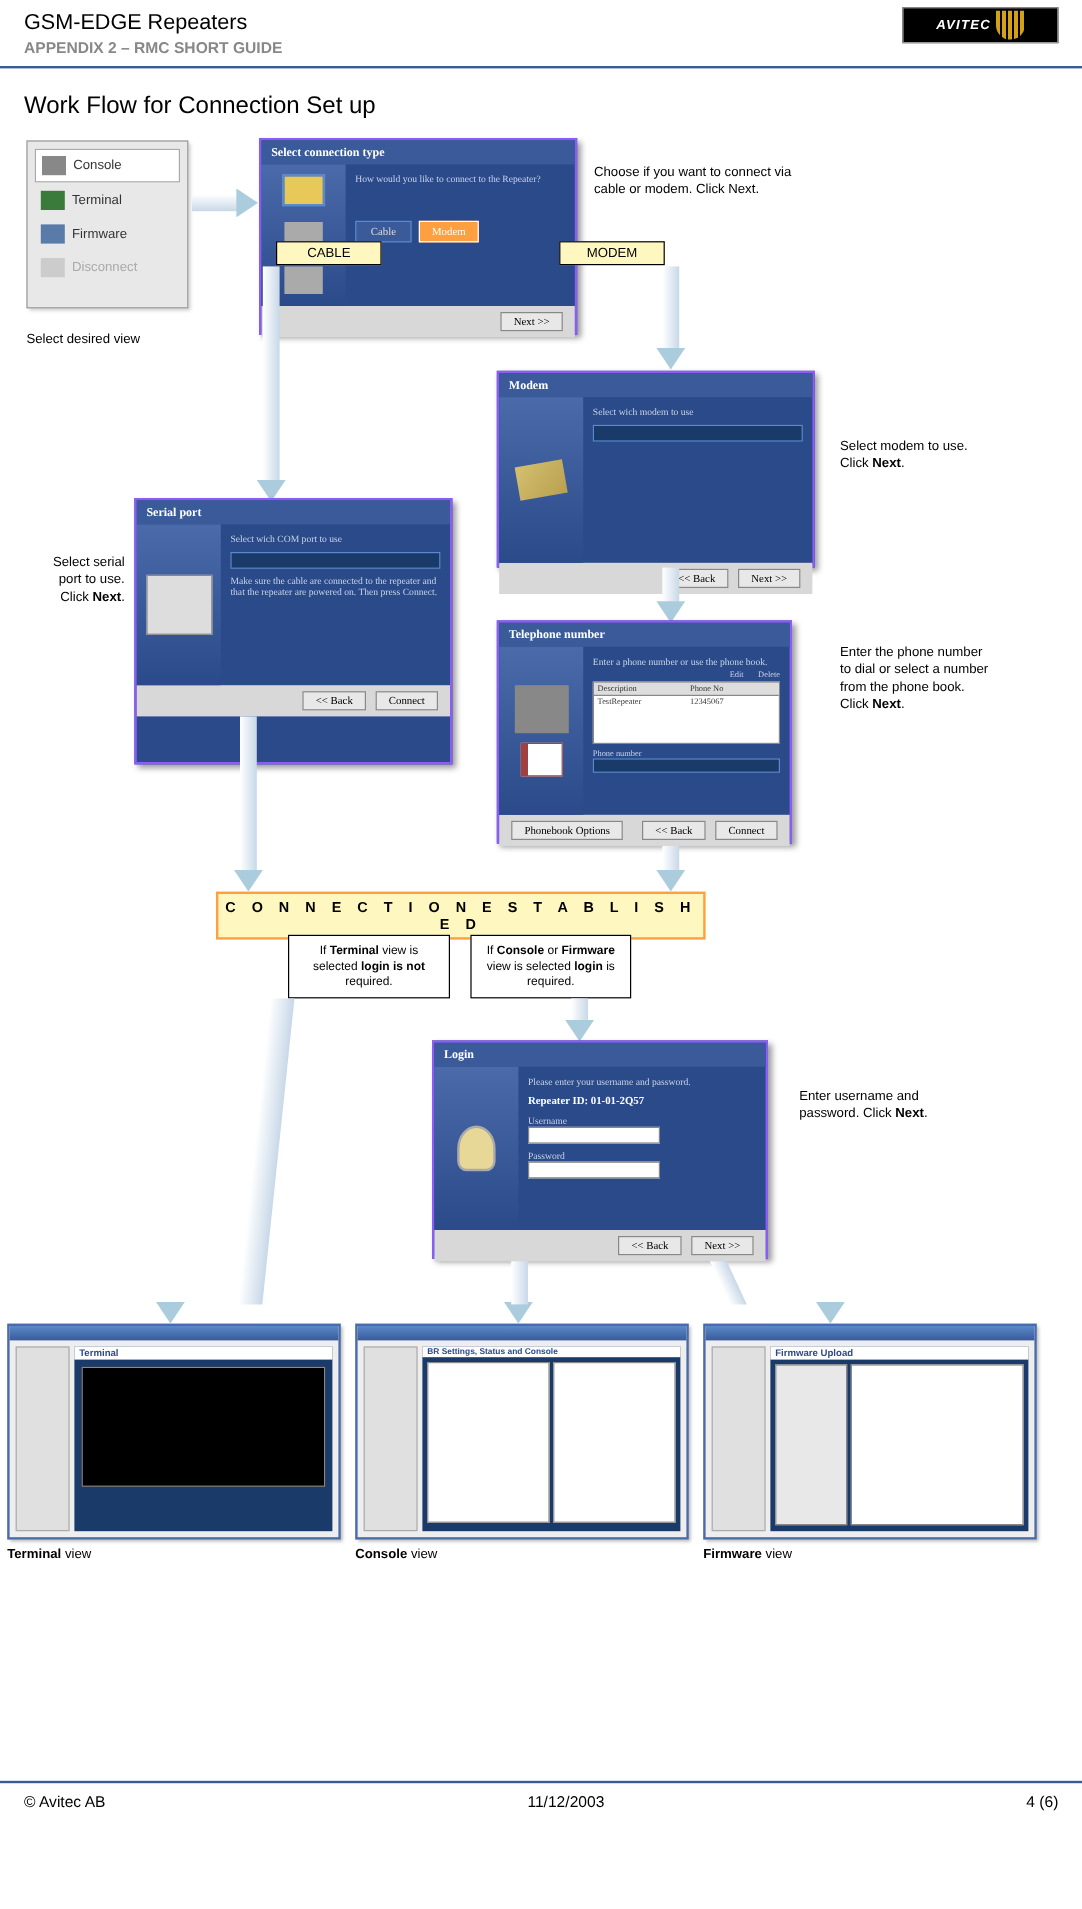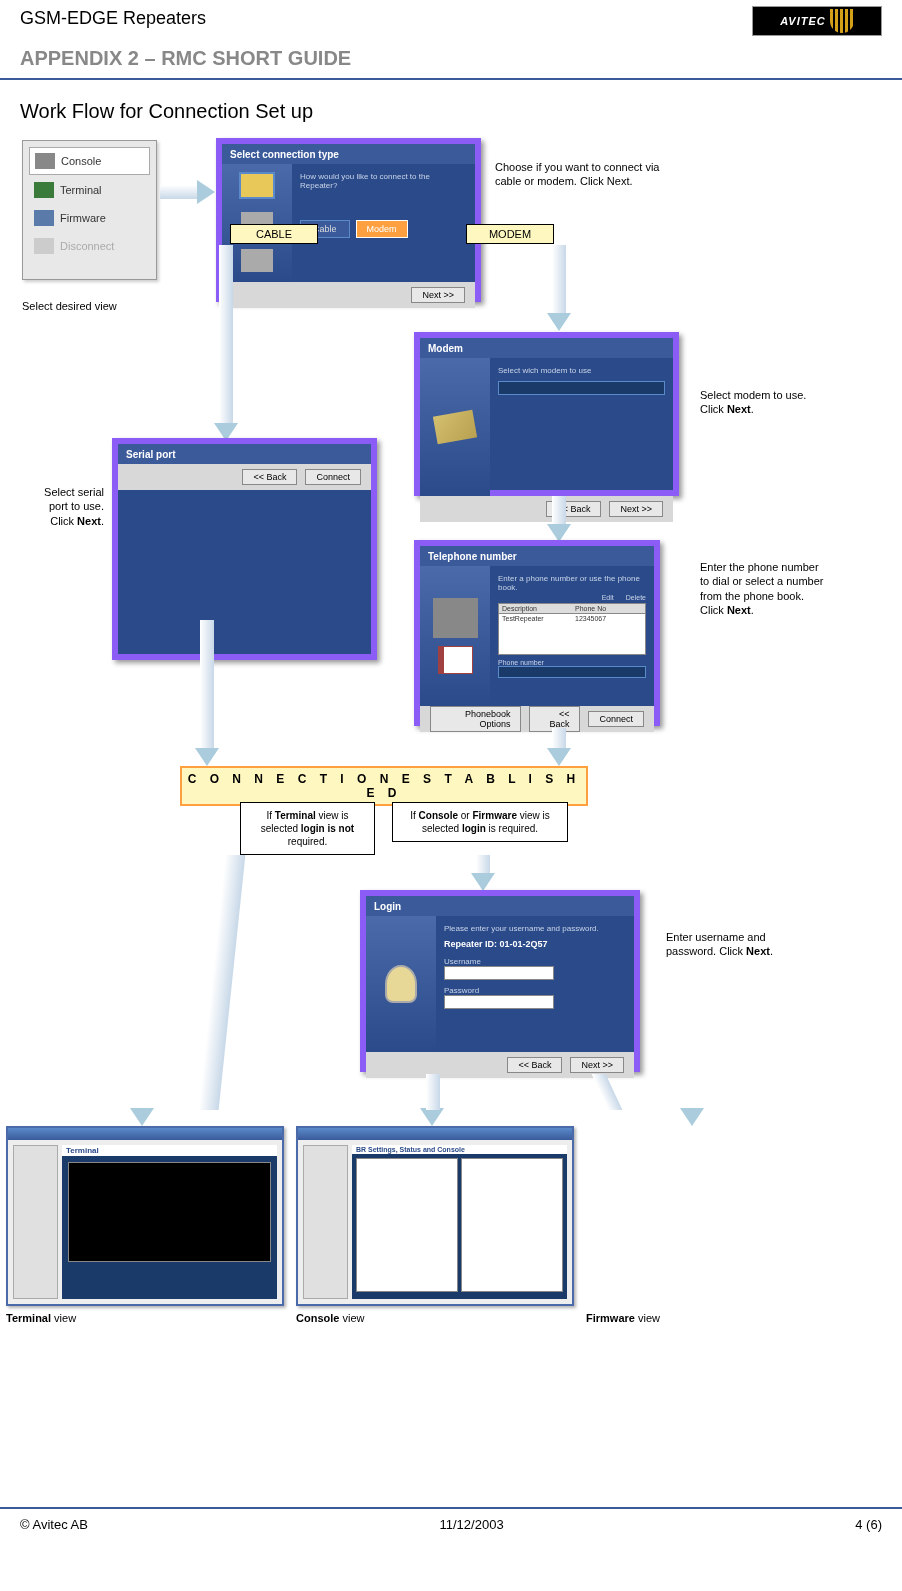--- a/index.html
+++ b/index.html
@@ -1,20 +1,20 @@
 <!DOCTYPE html>
 <html><head>
 <meta charset="utf-8">
 <style>
 * { margin: 0; padding: 0; box-sizing: border-box; }
 body { font-family: Arial, sans-serif; background: #fff; width: 902px; position: relative; }
 
 .header { padding: 8px 20px; border-bottom: 2px solid #3a5a9a; position: relative; }
 .header-title { font-size: 18px; font-weight: normal; color: #000; }
-.header-sub { font-size: 20px; font-weight: bold; color: #888; margin-top: 18px; }
+.header-sub { font-size: 13px; font-weight: bold; color: #888; margin-top: 3px; }
 .logo { position: absolute; right: 20px; top: 6px; width: 130px; height: 30px; background: #000; border: 1px solid #999; display: flex; align-items: center; justify-content: center; }
 .logo-text { color: #fff; font-size: 11px; font-weight: bold; font-style: italic; letter-spacing: 1px; }
 .logo-icon { width: 24px; height: 24px; background: repeating-linear-gradient(90deg, #d4a017, #d4a017 3px, #000 3px, #000 5px); border-radius: 0 0 12px 12px; margin-left: 4px; }
 
 .content { padding: 20px; position: relative; height: 1460px; }
 .section-title { font-family: Verdana, sans-serif; font-size: 20px; font-weight: normal; color: #000; margin-bottom: 15px; }
 
 .abs { position: absolute; }
 
 
@@ -23,21 +23,21 @@
 .side-item.active { background: #fff; border: 1px solid #aaa; }
 .side-icon { width: 20px; height: 16px; background: #888; margin-right: 6px; }
 .side-icon.g { background: #3a7a3a; }
 .side-icon.b { background: #5a7aaa; }
 .side-text { font-size: 11px; color: #333; }
 .side-text.d { color: #aaa; }
 
 .caption { font-size: 11px; text-align: left; color: #000; }
 
 
-.wiz { background: #2a4a8a; border: 6px solid #8b5cf6; box-shadow: 3px 3px 5px rgba(0,0,0,0.4); }
+.wiz { background: #2a4a8a; border: 2px solid #8b5cf6; box-shadow: 3px 3px 5px rgba(0,0,0,0.4); font-family: Liberation Serif, serif; }
 .wiz-bar { background: #3a5a9a; height: 20px; display: flex; align-items: center; padding-left: 8px; color: #fff; font-size: 10px; font-weight: bold; }
 .wiz-body { display: flex; }
 .wiz-left { width: 70px; background: linear-gradient(#4a6aaa, #2a4a8a); display: flex; flex-direction: column; align-items: center; padding: 10px 0; gap: 15px; }
 .wiz-right { flex: 1; padding: 8px; color: #c8d4e8; font-size: 8px; }
 .wiz-bottom { background: #d8d8d8; height: 26px; display: flex; justify-content: flex-end; align-items: center; padding: 0 10px; gap: 8px; text-align: right; }
 .wiz-btn { background: #e8e8e8; border: 1px solid #888; padding: 2px 10px; font-size: 9px; }
 .wiz-cube { width: 32px; height: 24px; background: #aaa; }
 .wiz-cube.hl { background: #e8c858; outline: 2px solid #5a8aca; }
 
 .label-box { background: #fff7c0; border: 1px solid #000; padding: 3px 10px; font-size: 11px; text-align: center; }
@@ -131,20 +131,30 @@
   <div class="abs label-box" style="left:230px;top:144px;width:88px">CABLE</div>
   <div class="abs label-box" style="left:466px;top:144px;width:88px">MODEM</div>
 
   <div class="abs shaft-v" style="left:219px;top:165px;height:180px"></div>
   <div class="abs arrow-down" style="left:214px;top:343px"></div>
   <div class="abs shaft-v" style="left:552px;top:165px;height:70px"></div>
   <div class="abs arrow-down" style="left:547px;top:233px"></div>
 
   <div class="abs wiz" style="left:112px;top:358px;width:265px;height:222px">
     <div class="wiz-bar">Serial port</div>
+    <div class="wiz-body" style="height:134px">
+      <div class="wiz-left" style="justify-content:center">
+        <div class="cable-box"></div>
+      </div>
+      <div class="wiz-right">
+        <div>Select wich COM port to use</div>
+        <div style="background:#1a3a6a;height:14px;margin:6px 0;border:1px solid #5a8aca"></div>
+        <div>Make sure the cable are connected to the repeater and that the repeater are powered on. Then press Connect.</div>
+      </div>
+    </div>
     <div class="wiz-bottom">
       <div class="wiz-btn">&lt;&lt; Back</div>
       <div class="wiz-btn">Connect</div>
     </div>
   </div>
   <div class="abs side-text-block" style="left:36px;top:405px;width:68px;text-align:right">
     <span>Select serial port to use. Click </span><b>Next</b><span>.</span>
   </div>
 
   <div class="abs wiz" style="left:414px;top:252px;width:265px;height:164px">
@@ -210,21 +220,21 @@
   <div class="abs shaft-v" style="left:200px;top:540px;height:130px"></div>
   <div class="abs arrow-down" style="left:195px;top:668px"></div>
   <div class="abs shaft-v" style="left:552px;top:648px;height:23px"></div>
   <div class="abs arrow-down" style="left:547px;top:668px"></div>
 
   <div class="abs conn-bar" style="left:180px;top:686px;width:408px">C O N N E C T I O N   E S T A B L I S H E D</div>
 
   <div class="abs note-box" style="left:240px;top:722px;width:135px">
     <span>If </span><b>Terminal</b><span> view is selected </span><b>login is not</b><span> required.</span>
   </div>
-  <div class="abs note-box" style="left:392px;top:722px;width:176px">
+  <div class="abs note-box" style="left:392px;top:722px;width:134px">
     <span>If </span><b>Console</b><span> or </span><b>Firmware</b><span> view is selected </span><b>login</b><span> is required.</span>
   </div>
 
   <div class="abs shaft-v" style="left:476px;top:775px;height:20px"></div>
   <div class="abs arrow-down" style="left:471px;top:793px"></div>
 
   <div class="abs wiz" style="left:360px;top:810px;width:280px;height:182px">
     <div class="wiz-bar">Login</div>
     <div class="wiz-body" style="height:136px">
       <div class="wiz-left" style="justify-content:center">
@@ -275,20 +285,33 @@
         <div style="background:#fff;color:#2a4a8a;font-size:7px;font-weight:bold;padding:1px 4px">BR Settings, Status and Console</div>
         <div style="display:flex;gap:3px;padding:4px;height:calc(100% - 12px)">
           <div style="flex:1;background:#fff;border:1px solid #888"></div>
           <div style="flex:1;background:#fff;border:1px solid #888"></div>
         </div>
       </div>
     </div>
   </div>
   <div class="abs caption" style="left:296px;top:1232px;width:278px"><b>Console</b><span> view</span></div>
 
+  <div class="abs view-shot" style="left:586px;top:1046px;width:278px;height:180px">
+    <div class="view-shot-bar"></div>
+    <div class="view-shot-body">
+      <div class="vs-side"></div>
+      <div class="vs-main" style="background:#1a3a6a">
+        <div style="background:#fff;color:#2a4a8a;font-size:8px;font-weight:bold;padding:1px 4px">Firmware Upload</div>
+        <div style="display:flex;gap:3px;padding:4px;height:calc(100% - 12px)">
+          <div style="width:60px;background:#e8e8e8;border:1px solid #888"></div>
+          <div style="flex:1;background:#fff;border:1px solid #888"></div>
+        </div>
+      </div>
+    </div>
+  </div>
   <div class="abs caption" style="left:586px;top:1232px;width:278px"><b>Firmware</b><span> view</span></div>
 
 </div>
 
 <div class="footer">
   <span>© Avitec AB</span>
   <span>11/12/2003</span>
   <span>4 (6)</span>
 </div>
 

